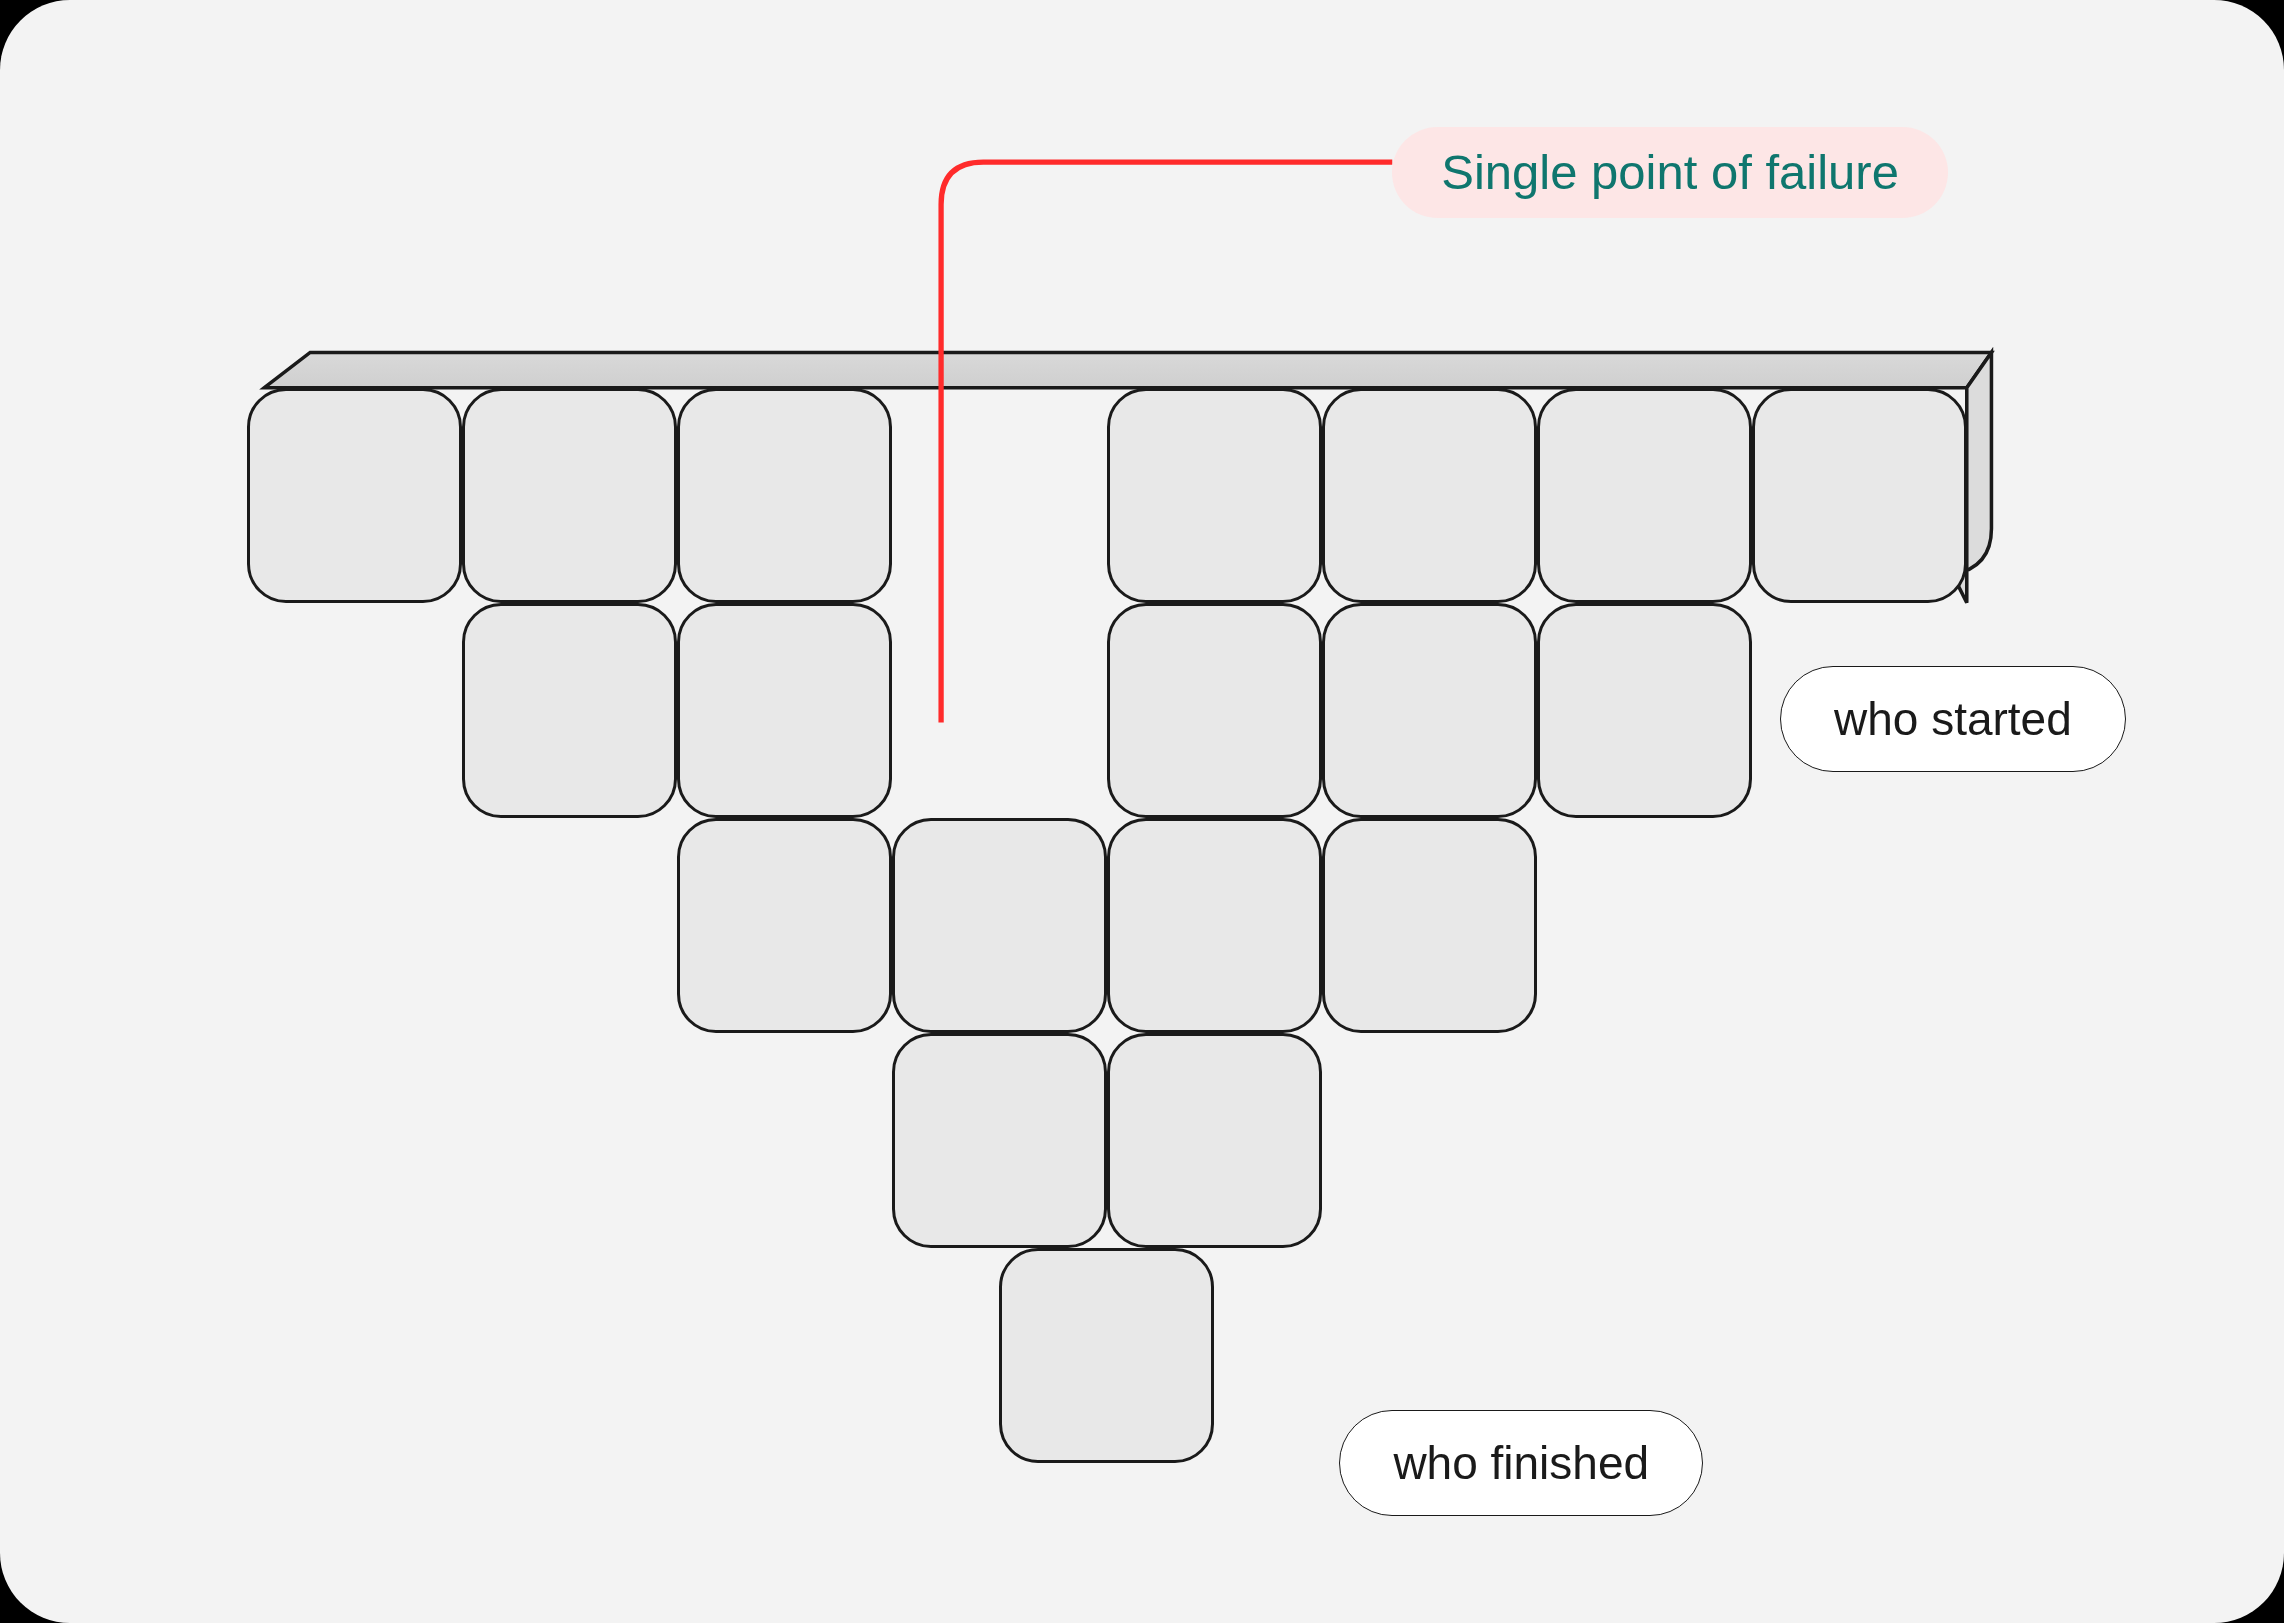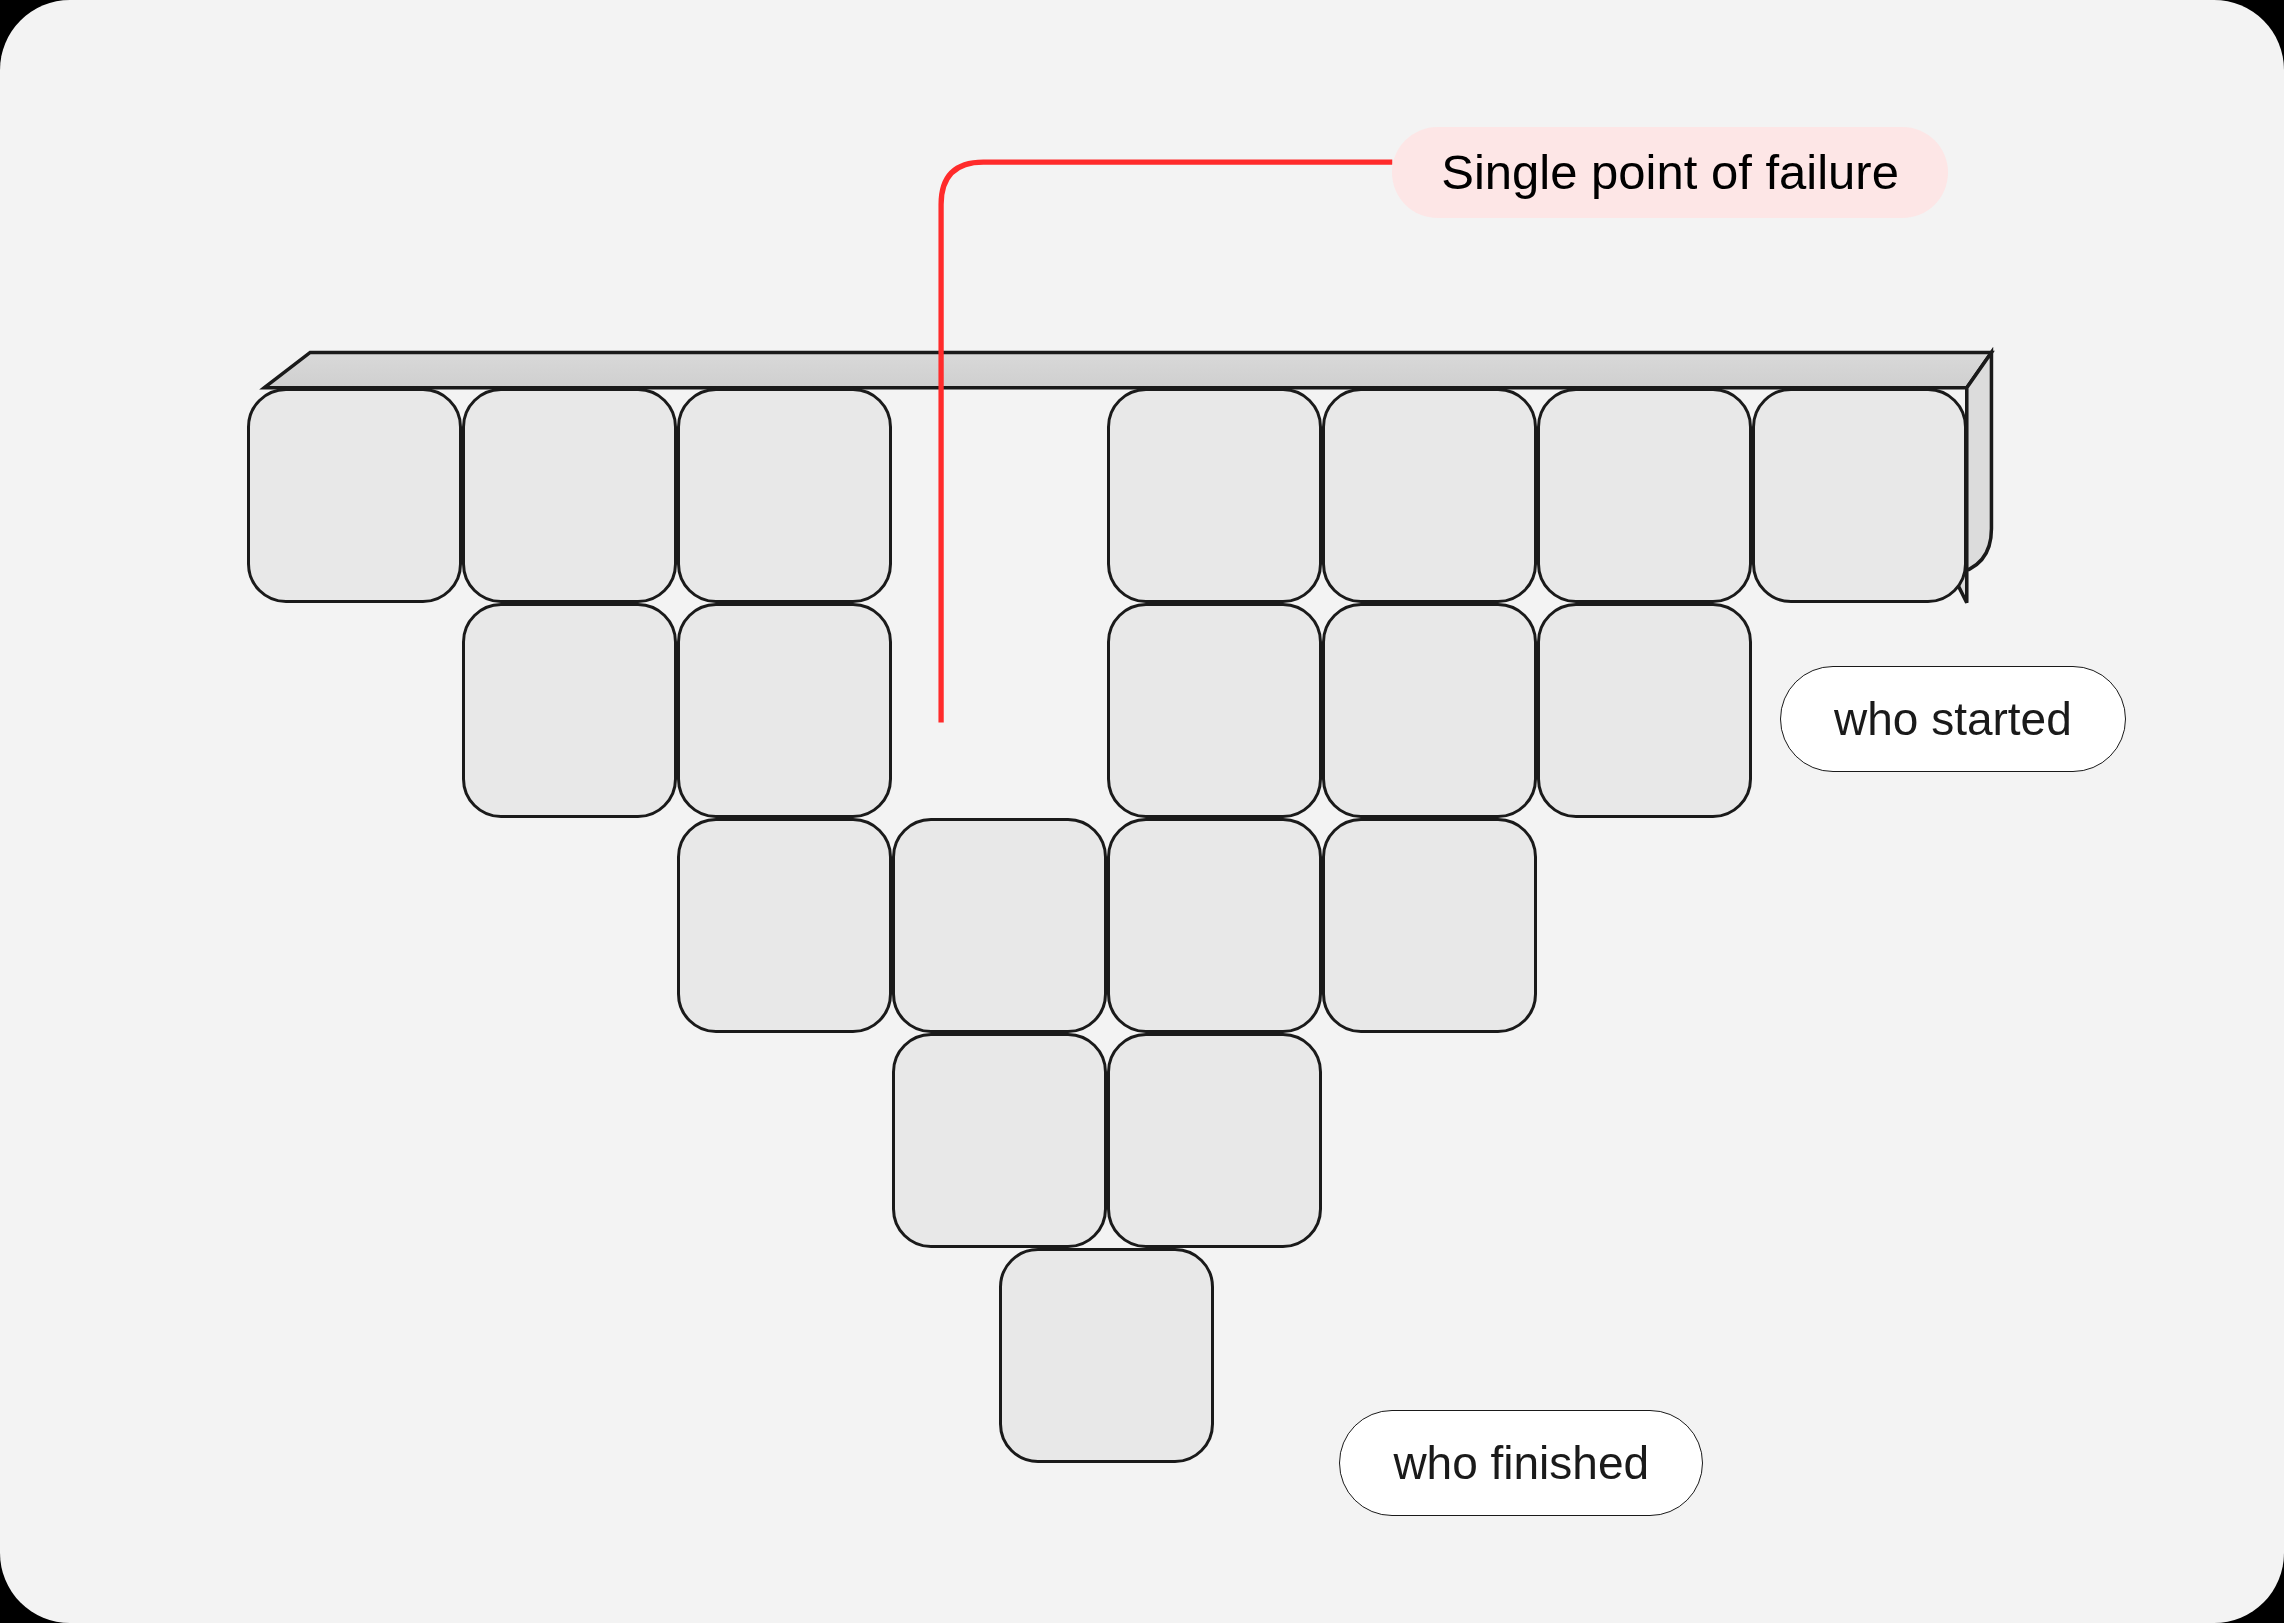--- a/index.html
+++ b/index.html
@@ -26,21 +26,21 @@
     }
     .block {
       position: absolute;
       background: #e8e8e8;
       border: 1.6px solid #1a1a1a;
       border-radius: 17px;
     }
     .callout-label {
       position: absolute;
       background: #fde6e6;
-      color: #000000;
+      color: #0f766e;
       font-size: 22px;
       font-weight: 400;
       padding: 7.8px 22px;
       border-radius: 778px;
       white-space: nowrap;
     }
     .pill {
       position: absolute;
       background: #fff;
       border: 1.6px solid #1a1a1a;

